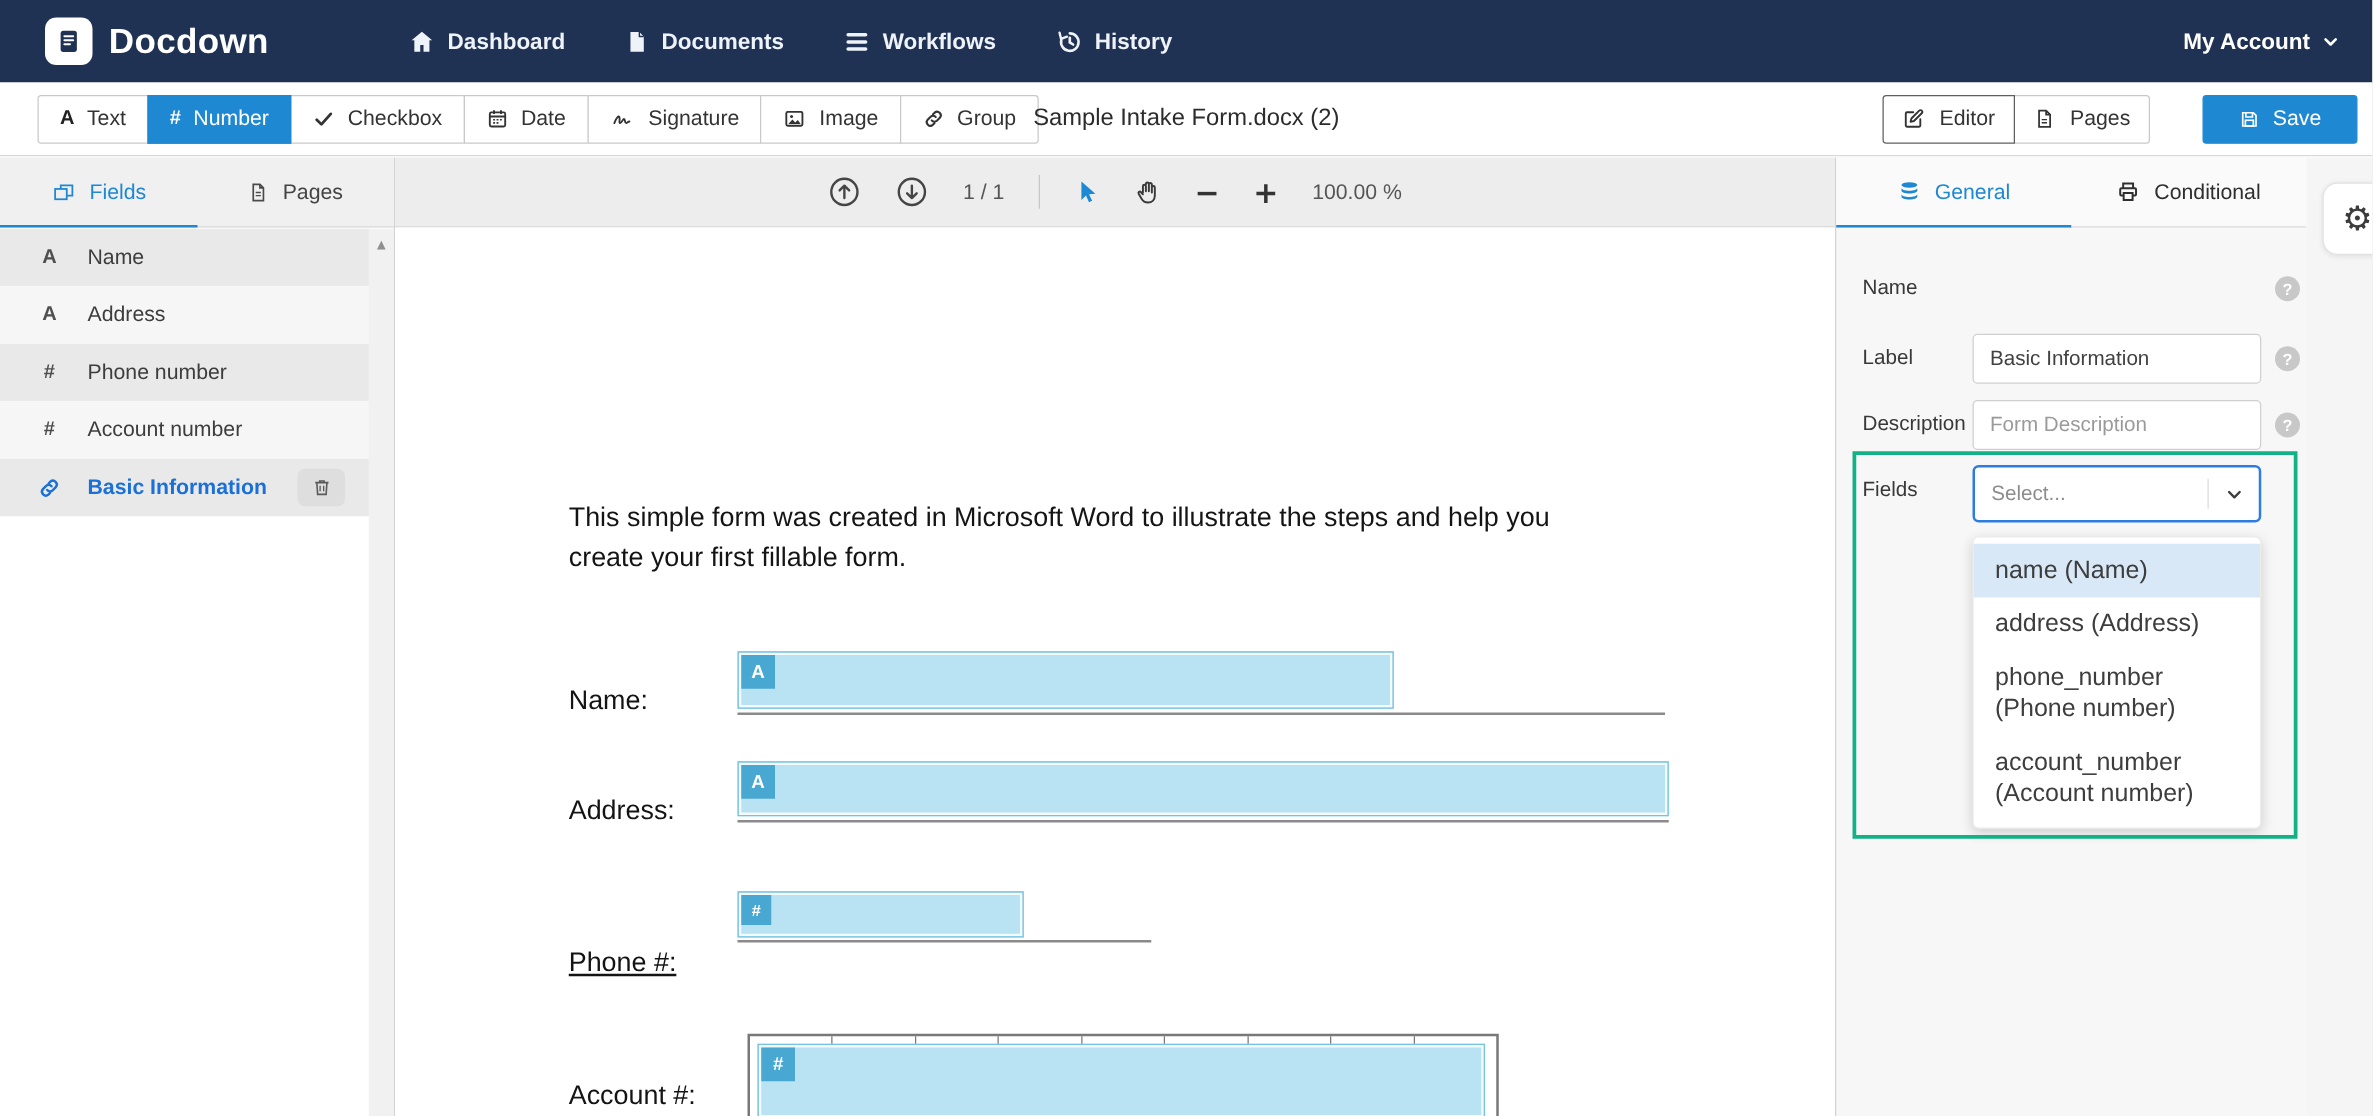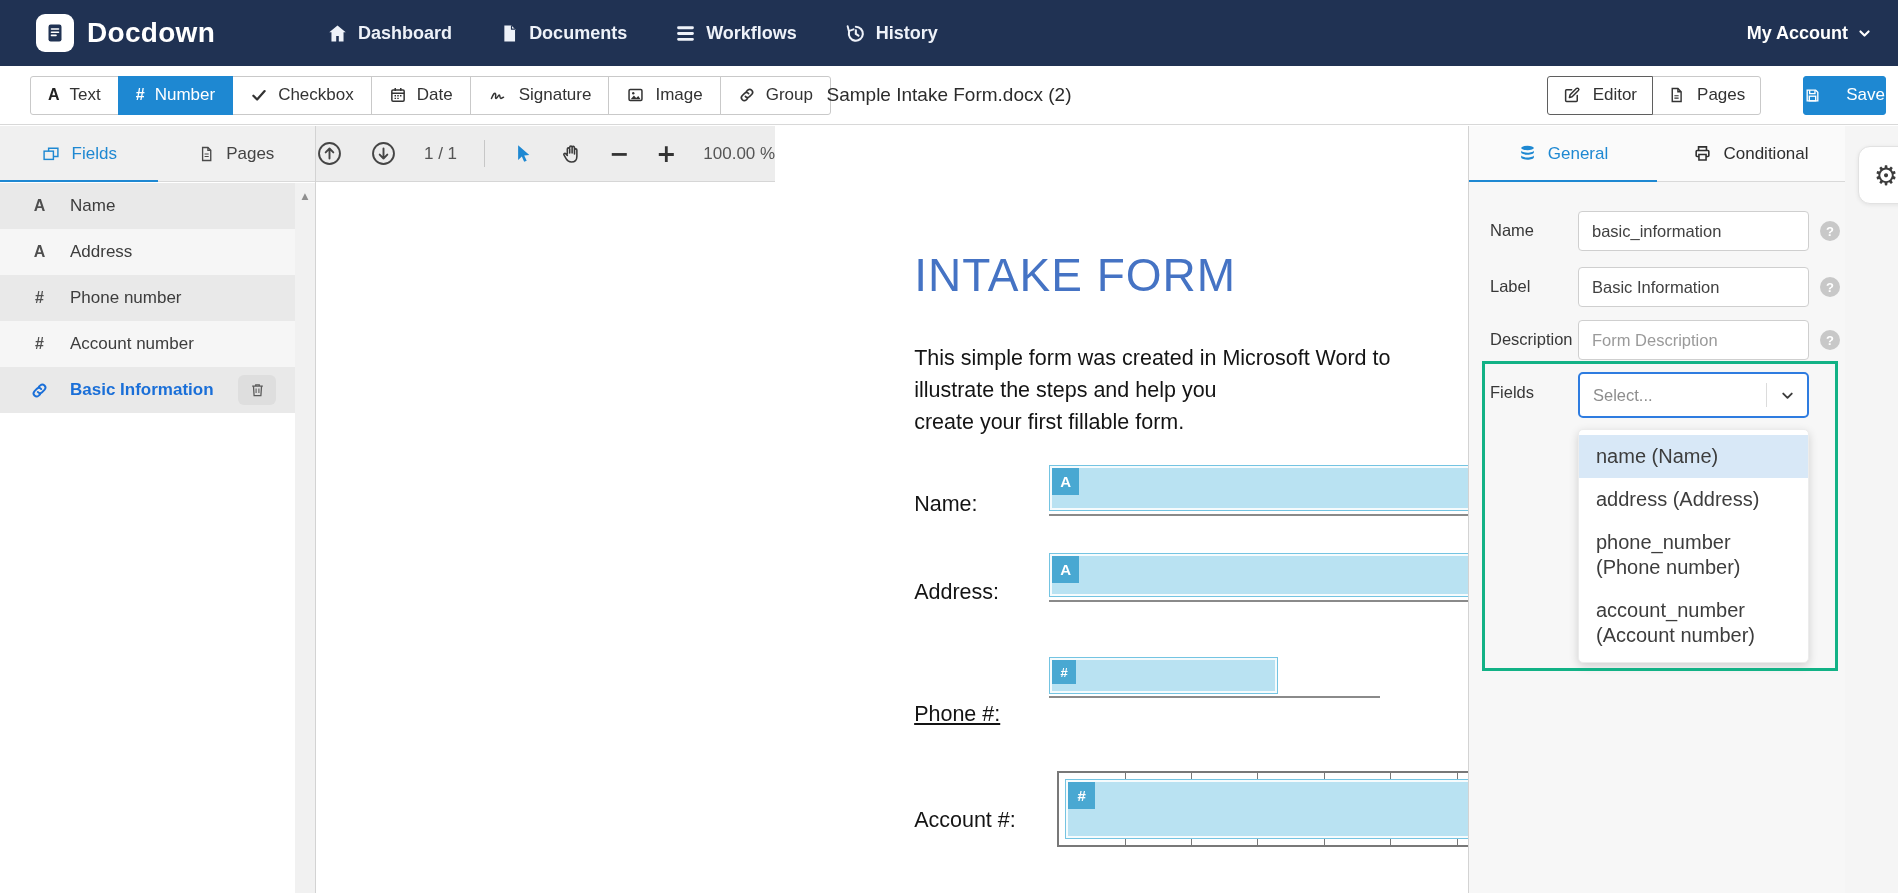--- a/index.html
+++ b/index.html
@@ -35,23 +35,23 @@
   .fbtn.active .glyph { color:#fff; }
   .doc-title { position:absolute; left:50%; transform:translateX(-50%); font-size:19px; color:#2c2c2c; }
   .toolbar-right { margin-left:auto; display:flex; align-items:center; gap:42px; margin-right:12px; }
   .view-group { display:flex; }
   .vbtn { display:flex; align-items:center; gap:12px; height:39px; padding:0 15px; background:#fff;
           border:1px solid #c9c9c9; font-size:17px; color:#333; margin-left:-1px; cursor:pointer;
           font-family:inherit; position:relative; }
   .vbtn:first-child { margin-left:0; border-radius:3px 0 0 3px; }
   .vbtn:last-child { border-radius:0 3px 3px 0; }
   .vbtn.active { border-color:#5f5f5f; z-index:1; }
-  .save-btn { height:39px; padding:0 0; background:#1e88d2; border:1px solid #1e88d2;
+  .save-btn { height:39px; padding:0 28px; background:#1e88d2; border:1px solid #1e88d2;
               border-radius:3px; color:#fff; font-size:17px; display:flex; align-items:center;
-              gap:25px; cursor:pointer; font-family:inherit; }
+              gap:10px; cursor:pointer; font-family:inherit; }
 
   
   .main { position:absolute; top:126px; left:0; right:0; bottom:0; display:flex; }
 
   
   .sidebar { width:316px; border-right:1px solid #d3d3d3; background:#fff; position:relative; }
   .side-tabs { height:56px; background:#f0f0f0; border-bottom:1px solid #d9d9d9; display:flex; }
   .stab { flex:1; display:flex; align-items:center; justify-content:center; gap:11px; font-size:17px;
           color:#444; position:relative; cursor:pointer; }
   .stab.active { color:#1e88d2; }
@@ -64,21 +64,21 @@
   .srow .sglyph { width:19px; text-align:center; font-weight:bold; font-size:16px; color:#4f4f4f; }
   .srow.selected { color:#1a6fd8; font-weight:bold; }
   .trash-btn { margin-left:auto; margin-right:20px; width:38px; height:30px; border-radius:6px;
                background:#dedede; display:flex; align-items:center; justify-content:center;
                border:none; cursor:pointer; }
   .side-scroll { position:absolute; top:57px; right:0; width:20px; bottom:0; background:#f1f1f1; }
   .side-scroll .arr { display:block; text-align:center; margin-top:8px; font-size:9px; color:#8f8f8f;
                       font-family:"DejaVu Sans", sans-serif; }
 
   
-  .canvas { flex:1; display:flex; flex-direction:row; background:#fff; min-width:0; }
+  .canvas { flex:1; display:flex; flex-direction:column; background:#fff; min-width:0; }
   .canvas-toolbar { height:56px; background:#ededed; border-bottom:1px solid #d6d6d6; display:flex;
                     align-items:center; justify-content:center; gap:27px; }
   .ct-btn { background:none; border:none; cursor:pointer; color:#454545; display:flex;
             align-items:center; justify-content:center; padding:0; }
   .ct-text { font-size:17px; color:#555; }
   .ct-div { width:1px; height:27px; background:#c7c7c7; }
   .ct-sign { font-size:24px; font-weight:600; color:#333; font-family:"DejaVu Sans", sans-serif; line-height:1; }
 
   .page { flex:1; position:relative; overflow:hidden; background:#fff; }
   .doc-heading { position:absolute; left:139px; top:122px; font-size:46px; font-weight:400;
@@ -395,21 +395,20 @@
         <button class="ct-btn">
           <span class="ct-sign">−</span>
         </button>
         <button class="ct-btn">
           <span class="ct-sign">+</span>
         </button>
         <span class="ct-text">100.00 %</span>
       </div>
 
       <div class="page">
-        <h1 class="doc-heading">INTAKE FORM</h1>
         <p class="doc-intro">
           <span>This simple form was created in Microsoft Word to illustrate the steps and help you</span><br>
           <span>create your first fillable form.</span>
         </p>
 
         <span class="doc-label" style="top:366px;">Name:</span>
         <div class="field-box" style="left:274px; top:339px; width:525px; height:46px;">
           <span class="field-tag">A</span>
         </div>
         <div class="doc-underline" style="left:274px; top:388px; width:742px;"></div>
@@ -463,21 +462,20 @@
                 <rect x="4" y="8.3" width="16" height="7.4" rx="1.2"></rect>
                 <path d="M7.5 13.2h9v7h-9z" fill="#fafafa"></path>
               </svg>
             </span>
           <span>Conditional</span>
         </div>
       </div>
 
       <div class="panel-body">
         <span class="p-label" style="top:38px;">Name</span>
-        <input class="p-input" style="top: 28px;" value="basic_information">
         <span class="help" style="top:38px;">?</span>
 
         <span class="p-label" style="top:94px;">Label</span>
         <input class="p-input" style="top: 84px;" value="Basic Information">
         <span class="help" style="top:94px;">?</span>
 
         <span class="p-label" style="top:147px;">Description</span>
         <input class="p-input" style="top: 137px;" placeholder="Form Description">
         <span class="help" style="top:147px;">?</span>
 

